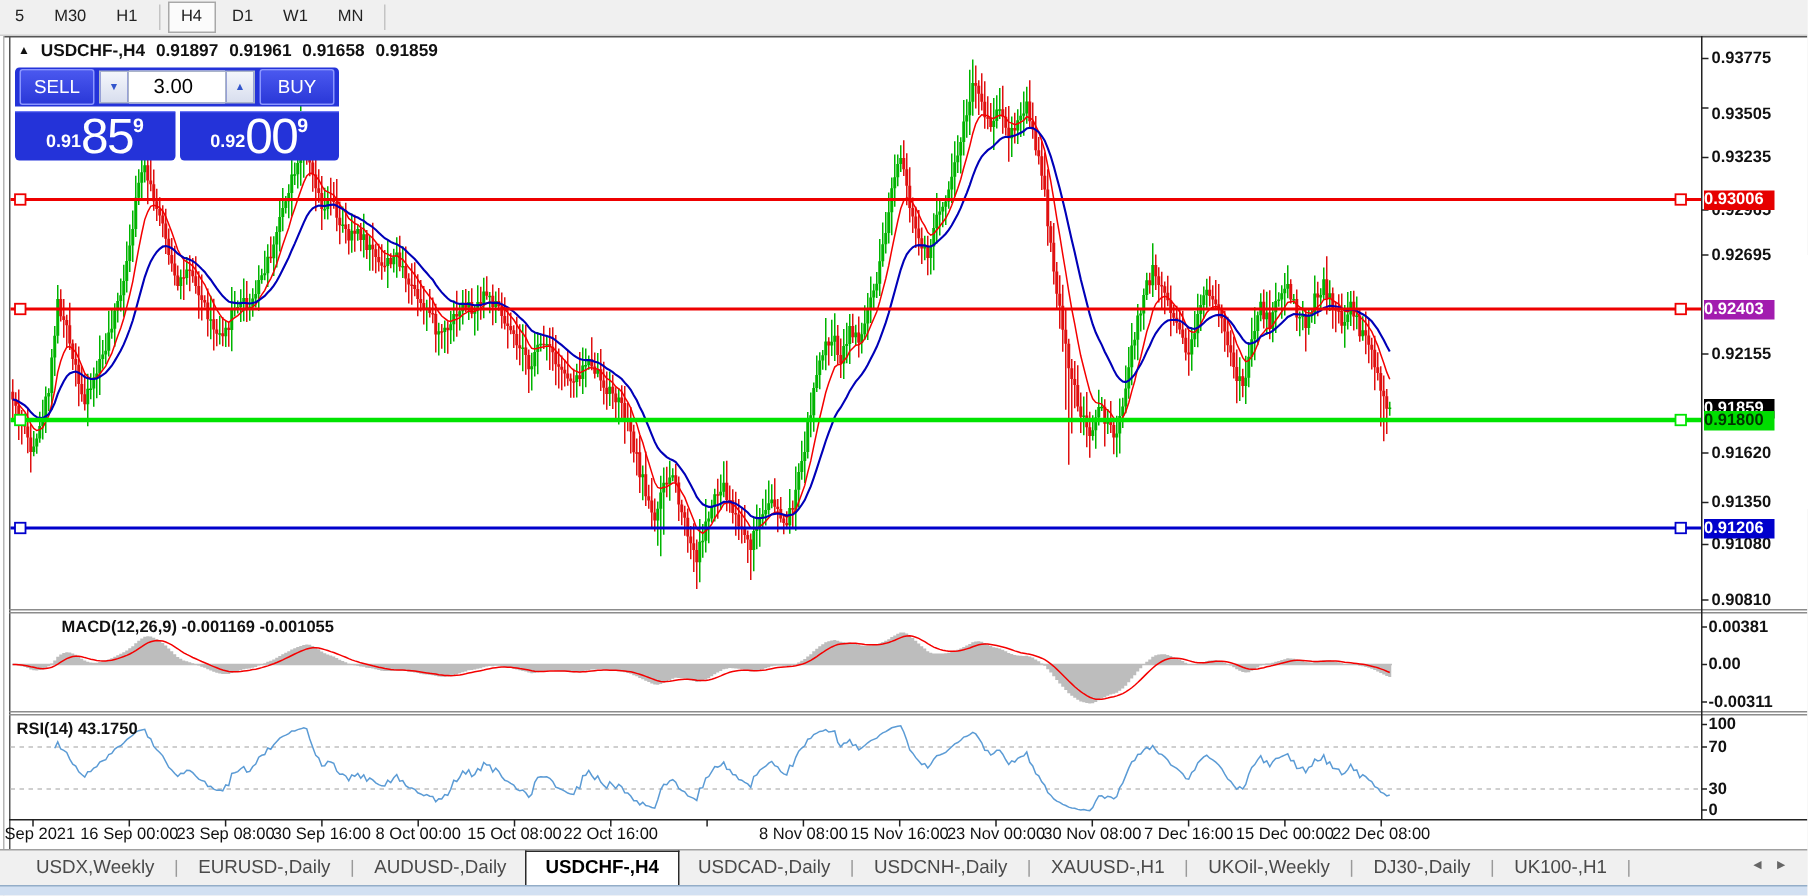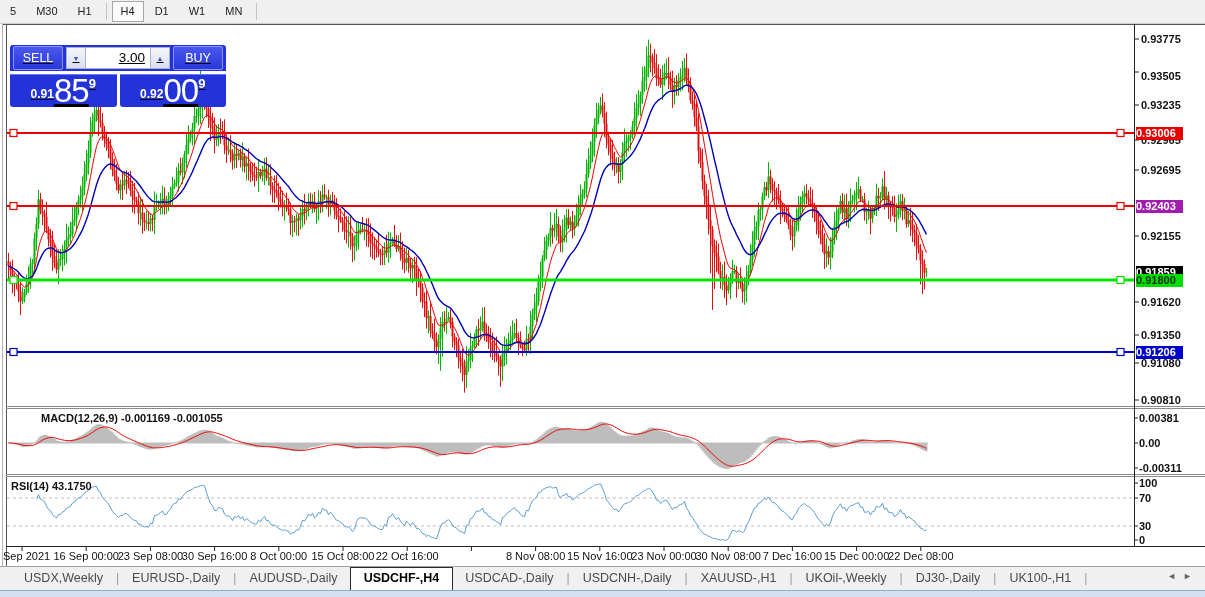--- a/index.html
+++ b/index.html
@@ -17,30 +17,30 @@
   #macd-pane{position:absolute;left:7px;top:410px;width:1127px;height:64px;background:#fff;}
   #rsi-pane{position:absolute;left:7px;top:478px;width:1127px;height:67px;background:#fff;}
   #axis-bg{position:absolute;left:1135px;top:25px;width:70px;height:521px;background:#fff;}
   #time-bg{position:absolute;left:7px;top:547px;width:1198px;height:19px;background:#fff;}
   #chart-svg{position:absolute;left:0;top:0;pointer-events:none;}
   
   #chart-title{position:absolute;left:12px;top:28px;font-size:11.5px;font-weight:700;color:#111;
     letter-spacing:0;}
   #chart-title span{margin-right:4px;}
   
-  #trade-widget{position:absolute;left:10px;top:45px;width:216px;height:60px;text-decoration:underline;}
+  #trade-widget{position:absolute;left:10px;top:45px;width:216px;height:60px;}
   .tw-row1{display:flex;height:26px;background:#2433d9;border-radius:3px 3px 0 0;
     align-items:center;padding:0 3px;gap:3px;}
   .tw-btn{width:48px;height:22px;line-height:22px;text-align:center;color:#fff;font-size:12.5px;
     background:linear-gradient(#4a58ef,#2a38d8);border:1px solid #8a96ff;border-radius:2px;}
   .tw-spin{flex:1;display:flex;height:22px;}
   .tw-spin-btn{width:18px;background:linear-gradient(#f4f6fb,#d8deee);border:1px solid #aab4c8;
     color:#3355cc;font-size:7px;display:flex;align-items:center;justify-content:center;}
   .tw-vol{flex:1;background:#fff;border-top:1px solid #aab4c8;border-bottom:1px solid #aab4c8;
-    font-size:13.5px;color:#000;text-align:right;line-height:20px;padding-right:5px;}
+    font-size:13.5px;color:#000;text-align:center;line-height:20px;padding-right:5px;}
   .tw-row2{display:flex;gap:3px;height:33px;margin-top:3px;justify-content:center;}
   .tw-price{flex:1;background:#2433d9;border-top:1px solid #6b78f5;border-radius:0 0 3px 3px;
     color:#fff;display:flex;align-items:flex-end;justify-content:center;padding-bottom:3px;}
   .tw-small{font-size:12px;font-weight:700;margin-bottom:3px;}
   .tw-big{font-size:33px;font-weight:400;line-height:26px;letter-spacing:-1px;}
   .tw-sup{font-size:13px;font-weight:700;align-self:flex-start;margin-top:1px;}
   
   .pane-label{position:absolute;font-size:11px;font-weight:700;color:#111;}
   
   .axlab{position:absolute;left:1141px;font-size:11px;font-weight:700;color:#111;height:12px;line-height:12px;}
@@ -142,20 +142,28 @@
       <line x1="471.40000000000003" y1="546" x2="471.40000000000003" y2="551" stroke="#222" stroke-width="1"></line>
       <line x1="535.6" y1="546" x2="535.6" y2="551" stroke="#222" stroke-width="1"></line>
       <line x1="599.8000000000001" y1="546" x2="599.8000000000001" y2="551" stroke="#222" stroke-width="1"></line>
       <line x1="664" y1="546" x2="664" y2="551" stroke="#222" stroke-width="1"></line>
       <line x1="728.2" y1="546" x2="728.2" y2="551" stroke="#222" stroke-width="1"></line>
       <line x1="792.4000000000001" y1="546" x2="792.4000000000001" y2="551" stroke="#222" stroke-width="1"></line>
       <line x1="856.6" y1="546" x2="856.6" y2="551" stroke="#222" stroke-width="1"></line>
       <line x1="920.8000000000001" y1="546" x2="920.8000000000001" y2="551" stroke="#222" stroke-width="1"></line>
     </svg>
 
+  <div id="chart-title">
+    <span style="font-size:8px;vertical-align:1px;">▲</span>
+    <span>USDCHF-,H4</span>
+    <span>0.91897</span>
+    <span>0.91961</span>
+    <span>0.91658</span>
+    <span>0.91859</span>
+  </div>
 
   <div id="trade-widget">
     <div class="tw-row1">
       <div class="tw-btn">SELL</div>
       <div class="tw-spin">
         <div class="tw-spin-btn">
             <span>▼</span>
           </div>
         <div class="tw-vol">3.00</div>
         <div class="tw-spin-btn">

